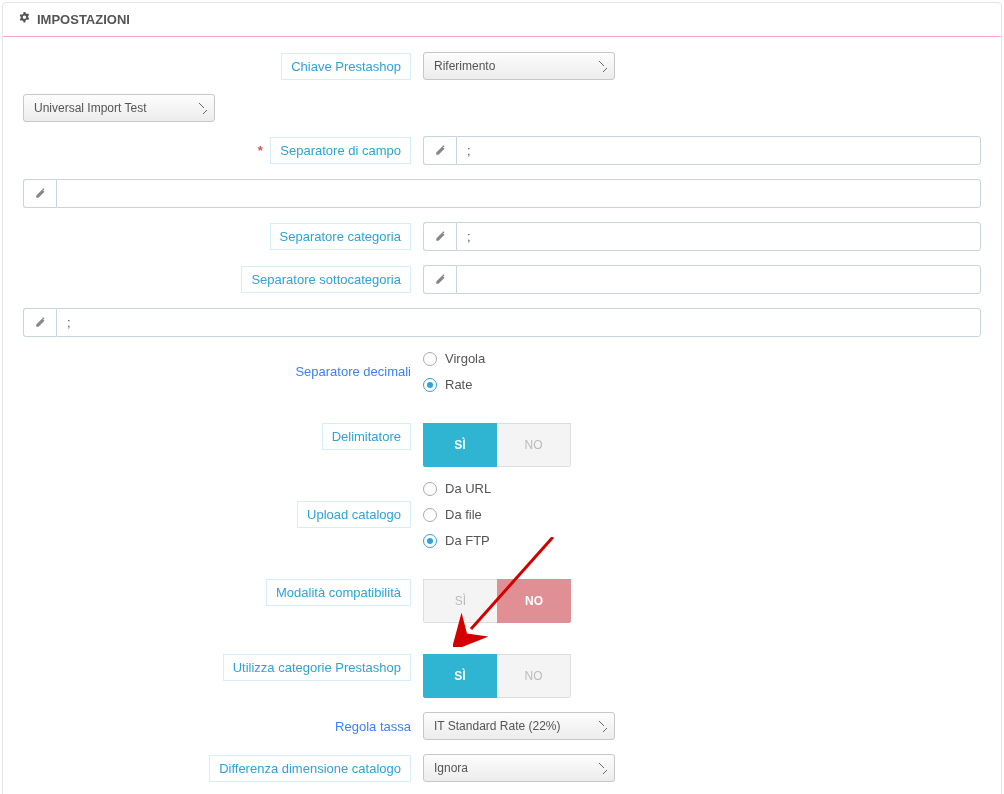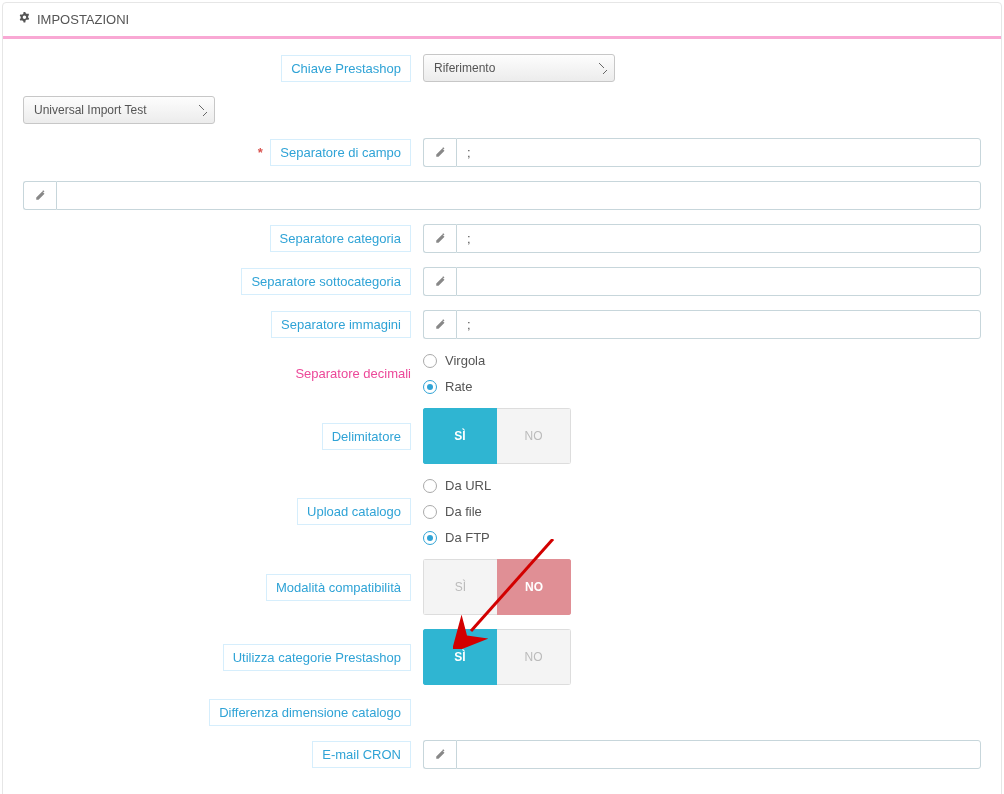--- a/index.html
+++ b/index.html
@@ -11,24 +11,24 @@
     padding: 0;
   }
   .panel {
     border: 1px solid #e6e6e6;
     border-radius: 4px;
     margin: 2px;
     background: #fff;
   }
   .panel-heading {
     padding: 8px 14px;
-    border-bottom: 3px solid #f9a8d4;
+    border-bottom: 1px solid #f9a8d4;
     color: #555;
     font-size: 13px;
-    font-weight: 400;
+    font-weight: 700;
     display: flex;
     align-items: center;
     gap: 6px;
     text-transform: uppercase;
   }
   .panel-heading svg { width: 14px; height: 14px; }
   .panel-body {
     padding: 15px 20px 15px 20px;
   }
   .form-row {
@@ -56,21 +56,21 @@
     display: inline-block;
     background: #fff;
     border: 1px solid #d6eefc;
     border-radius: 0;
     padding: 5px 9px;
     color: #2fa3d6;
     font-size: 13px;
     cursor: pointer;
   }
   .label-plain {
-    color: #ec4899;
+    color: #3b82f6;
     font-size: 13px;
     padding: 5px 0;
   }
   .asterisk {
     color: #d9534f;
     margin-right: 4px;
     font-weight: bold;
   }
   .select-box {
     appearance: none;
@@ -155,25 +155,26 @@
     background: #2fa3d6;
   }
   .switch {
     display: flex;
     border-radius: 3px;
     overflow: hidden;
   }
   .switch-opt {
     width: 74px;
     text-align: center;
-    padding: 20px 0;
+    padding: 14px 0;
     font-size: 12px;
     border: 1px solid #ddd;
     cursor: pointer;
     text-transform: uppercase;
+    margin-top: 17px;
   }
   .switch-opt.on-active {
     background: #2fb5d2;
     color: #fff;
     border-color: #2fb5d2;
     font-weight: 600;
   }
   .switch-opt.off-inactive {
     background: #f4f4f4;
     color: #bbb;
@@ -292,23 +293,20 @@
             <svg viewBox="0 0 16 16" fill="#888">
                 <path d="M11 2l3 3-8 8H3v-3l8-8zm1.5-1.5l1.5 1.5L12.5 3 11 1.5 12.5 0z"></path>
               </svg>
           </span>
           <input class="text-input" type="text" value="" style="">
         </div>
       </div>
     </div>
 
     <div class="form-row">
-      <div class="label-col">
-        <span class="label-link">Separatore immagini</span>
-      </div>
       <div class="field-col">
         <div class="input-group">
           <span class="input-addon">
             <svg viewBox="0 0 16 16" fill="#888">
                 <path d="M11 2l3 3-8 8H3v-3l8-8zm1.5-1.5l1.5 1.5L12.5 3 11 1.5 12.5 0z"></path>
               </svg>
           </span>
           <input class="text-input" type="text" value=";" style="">
         </div>
       </div>
@@ -379,24 +377,43 @@
         <span class="label-link">Utilizza categorie Prestashop</span>
       </div>
       <div class="field-col">
         <div class="switch">
           <div class="switch-opt on-active">SÌ</div>
           <div class="switch-opt off-inactive">NO</div>
         </div>
       </div>
     </div>
 
+    <div class="form-row">
+      <div class="label-col">
+        <span class="label-plain">Regola tassa</span>
+      </div>
+      <div class="field-col">
+        <span class="select-wrap">
+          <select class="select-box">
+            <option>IT Standard Rate (22%)</option>
+          </select>
+        </span>
+      </div>
+    </div>
 
     <div class="form-row">
       <div class="label-col">
         <span class="label-link">Differenza dimensione catalogo</span>
+      </div>
+      <div class="field-col">
+        <span class="select-wrap">
+          <select class="select-box">
+            <option>Ignora</option>
+          </select>
+        </span>
       </div>
     </div>
 
     <div class="form-row">
       <div class="label-col">
         <span class="label-link">E-mail CRON</span>
       </div>
       <div class="field-col">
         <div class="input-group">
           <span class="input-addon">

